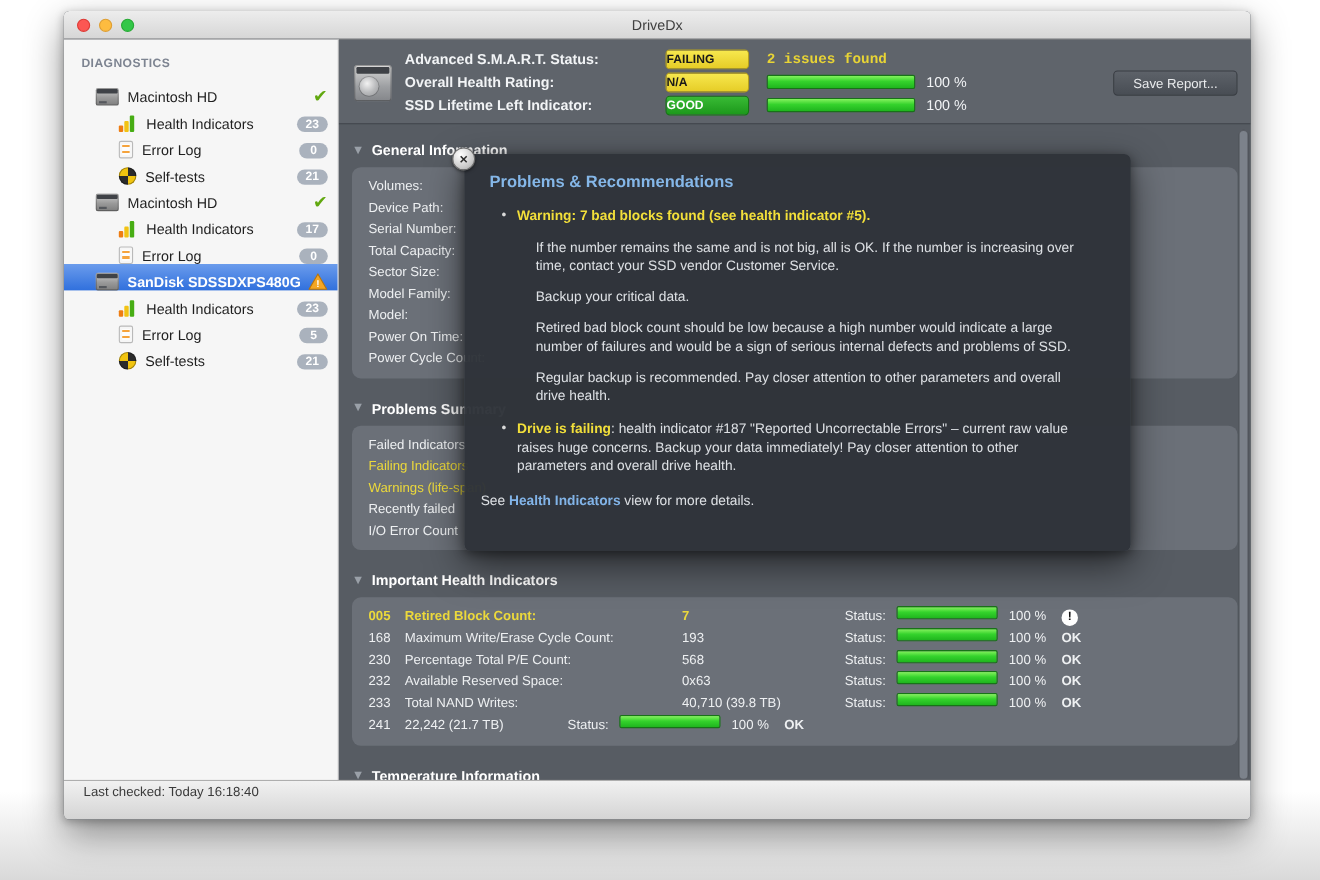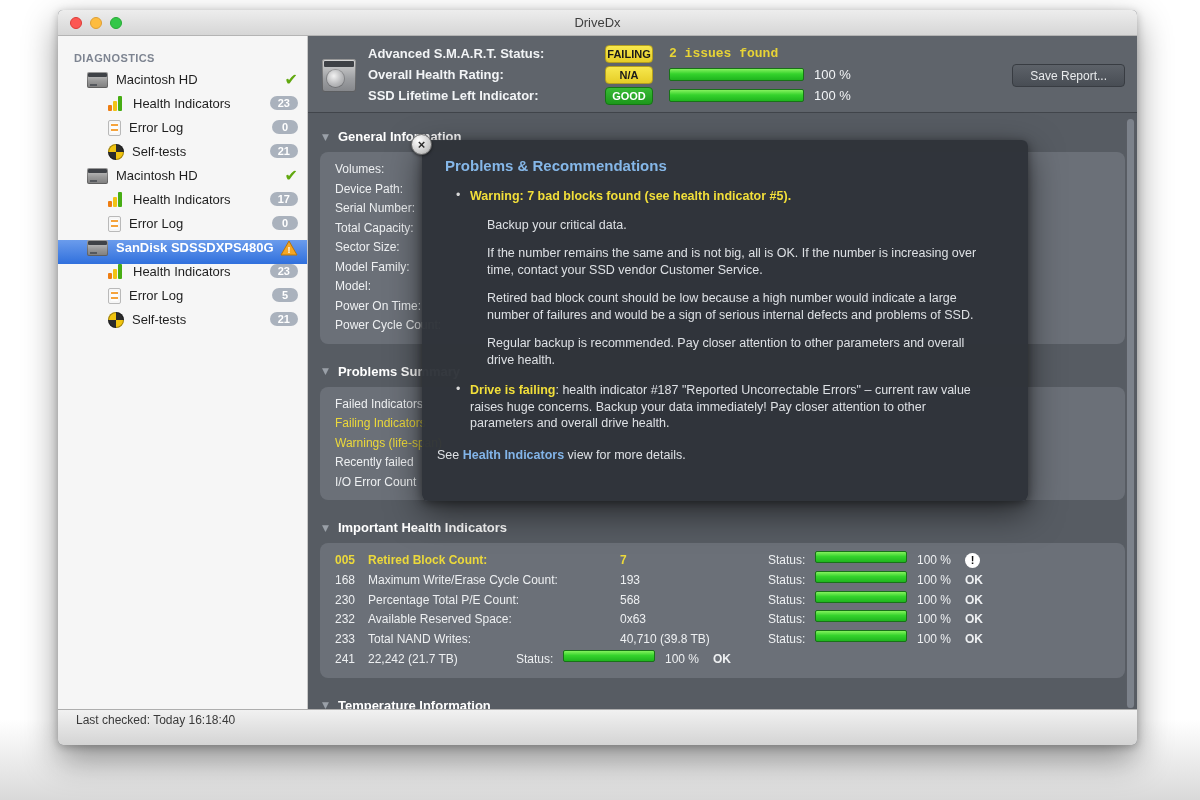--- a/index.html
+++ b/index.html
@@ -29,21 +29,21 @@
   .light.yellow { background:#fdbc40; border:1px solid #de9f34; }
   .light.green { background:#33c748; border:1px solid #27aa35; }
   .win-title { position:absolute; left:0; right:0; top:5px; text-align:center; font-size:13px; color:#404040; }
 
   
   .sidebar {
     position:absolute; left:0; top:26px; width:250px; bottom:22px;
     background:#f6f6f6; border-right:1px solid #c8c8c8; overflow:hidden;
   }
   .side-header { margin:16px 0 8px 16px; font-size:11px; font-weight:bold; color:#7d8491; letter-spacing:.4px; }
-  .side-item { display:flex; align-items:flex-start; height:24px; padding-left:29px; padding-right:9px; font-size:13px; color:#1f1f1f; }
+  .side-item { display:flex; align-items:flex-end; height:24px; padding-left:29px; padding-right:9px; font-size:13px; color:#1f1f1f; }
   .side-item.sub { padding-left:50px; }
   .side-item .side-label { margin-left:8px; white-space:nowrap; }
   .side-item.selected { background:linear-gradient(180deg,#6b9cec,#3070dd); color:#fff; font-weight:bold; }
   .count-badge {
     margin-left:auto; background:#aab2bd; color:#fff; font-size:11px; font-weight:bold;
     border-radius:9px; padding:1px 8px; min-width:26px; text-align:center;
   }
   .check-icon { margin-left:auto; color:#61a80f; font-size:16px; font-weight:bold; line-height:1; }
 
   
@@ -69,21 +69,21 @@
 
   .smart-header { position:absolute; top:0; left:0; right:0; height:77px; background:#5f646b; border-bottom:1px solid #41454b; }
   .big-drive-icon { position:absolute; left:14px; top:23px; width:34px; height:33px; border-radius:3px;
     background:linear-gradient(180deg,#d9d9d9,#9d9fa2 60%,#84868a); box-shadow:inset 0 0 0 1px rgba(0,0,0,.3); }
   .big-drive-icon::before { content:""; position:absolute; left:2px; right:2px; top:2px; height:6px; background:#3e4146; border-radius:1px; }
   .big-drive-icon::after { content:""; position:absolute; left:5px; top:11px; width:17px; height:17px; border-radius:50%;
     background:radial-gradient(circle at 40% 35%, #f2f2f2, #b9babc 55%, #98999c); box-shadow:0 0 0 1px rgba(0,0,0,.2); }
   .hdr-rows { position:absolute; left:60px; top:9px; display:flex; flex-direction:column; gap:4px; }
   .hdr-row { display:flex; align-items:center; height:17px; }
   .hdr-label { width:237px; font-size:13px; font-weight:bold; color:#f2f4f6; }
-  .badge { width:48px; text-align:center; font-size:11px; font-weight:bold; border-radius:4px; padding:2px 0; }
+  .badge { width:76px; font-size:11px; font-weight:bold; border-radius:4px; padding:2px 0; }
   .badge.yellow { background:linear-gradient(180deg,#f7e84e,#e6cd27); color:#191919; border:1px solid #b5a01d; }
   .badge.green { background:linear-gradient(180deg,#39bb35,#1c981b); color:#fff; border:1px solid #147613; }
   .hdr-note { margin-left:16px; font-size:13px; font-weight:bold; color:#e8d435;font-family:Liberation Mono, monospace; }
   .hbar { margin-left:16px; width:135px; height:13px; border:1px solid #187218; border-radius:2px;
     background:linear-gradient(180deg,#84f25e 0%,#35d32c 45%,#1fb51e 100%); }
   .hdr-pct { margin-left:10px; font-size:13px; color:#f2f4f6; }
   .save-btn { position:absolute; right:12px; top:28px; height:23px; padding:0 17px; font-size:12px; color:#e9ebed;
     background:linear-gradient(180deg,#5d6269,#484d54); border:1px solid #383c42; border-radius:4px;
     font-family:"Liberation Sans", sans-serif; }
 
@@ -366,22 +366,22 @@
   </div>
 
   <div class="popup">
     <div class="popup-close">×</div>
     <div class="popup-title">Problems &amp; Recommendations</div>
 
     <div class="pp-item">
       <span class="pp-dot">•</span>
       <span class="pp-lead">Warning: 7 bad blocks found (see health indicator #5).</span>
     </div>
+    <div class="pp-para">If the number remains the same and is not big, all is OK. If the number is increasing over time, contact your SSD vendor Customer Service.</div>
     <div class="pp-para">Backup your critical data.</div>
-    <div class="pp-para">If the number remains the same and is not big, all is OK. If the number is increasing over time, contact your SSD vendor Customer Service.</div>
     <div class="pp-para">Retired bad block count should be low because a high number would indicate a large number of failures and would be a sign of serious internal defects and problems of SSD.</div>
     <div class="pp-para">Regular backup is recommended. Pay closer attention to other parameters and overall drive health.</div>
 
     <div class="pp-item">
       <span class="pp-dot">•</span>
       <span class="pp-lead"><span>Drive is failing</span><span class="pp-body">: health indicator #187 "Reported Uncorrectable Errors" – current raw value raises huge concerns. Backup your data immediately! Pay closer attention to other parameters and overall drive health.</span></span>
     </div>
 
     <div class="pp-footer">
       <span>See </span><span class="pp-link">Health Indicators</span><span> view for more details.</span>

